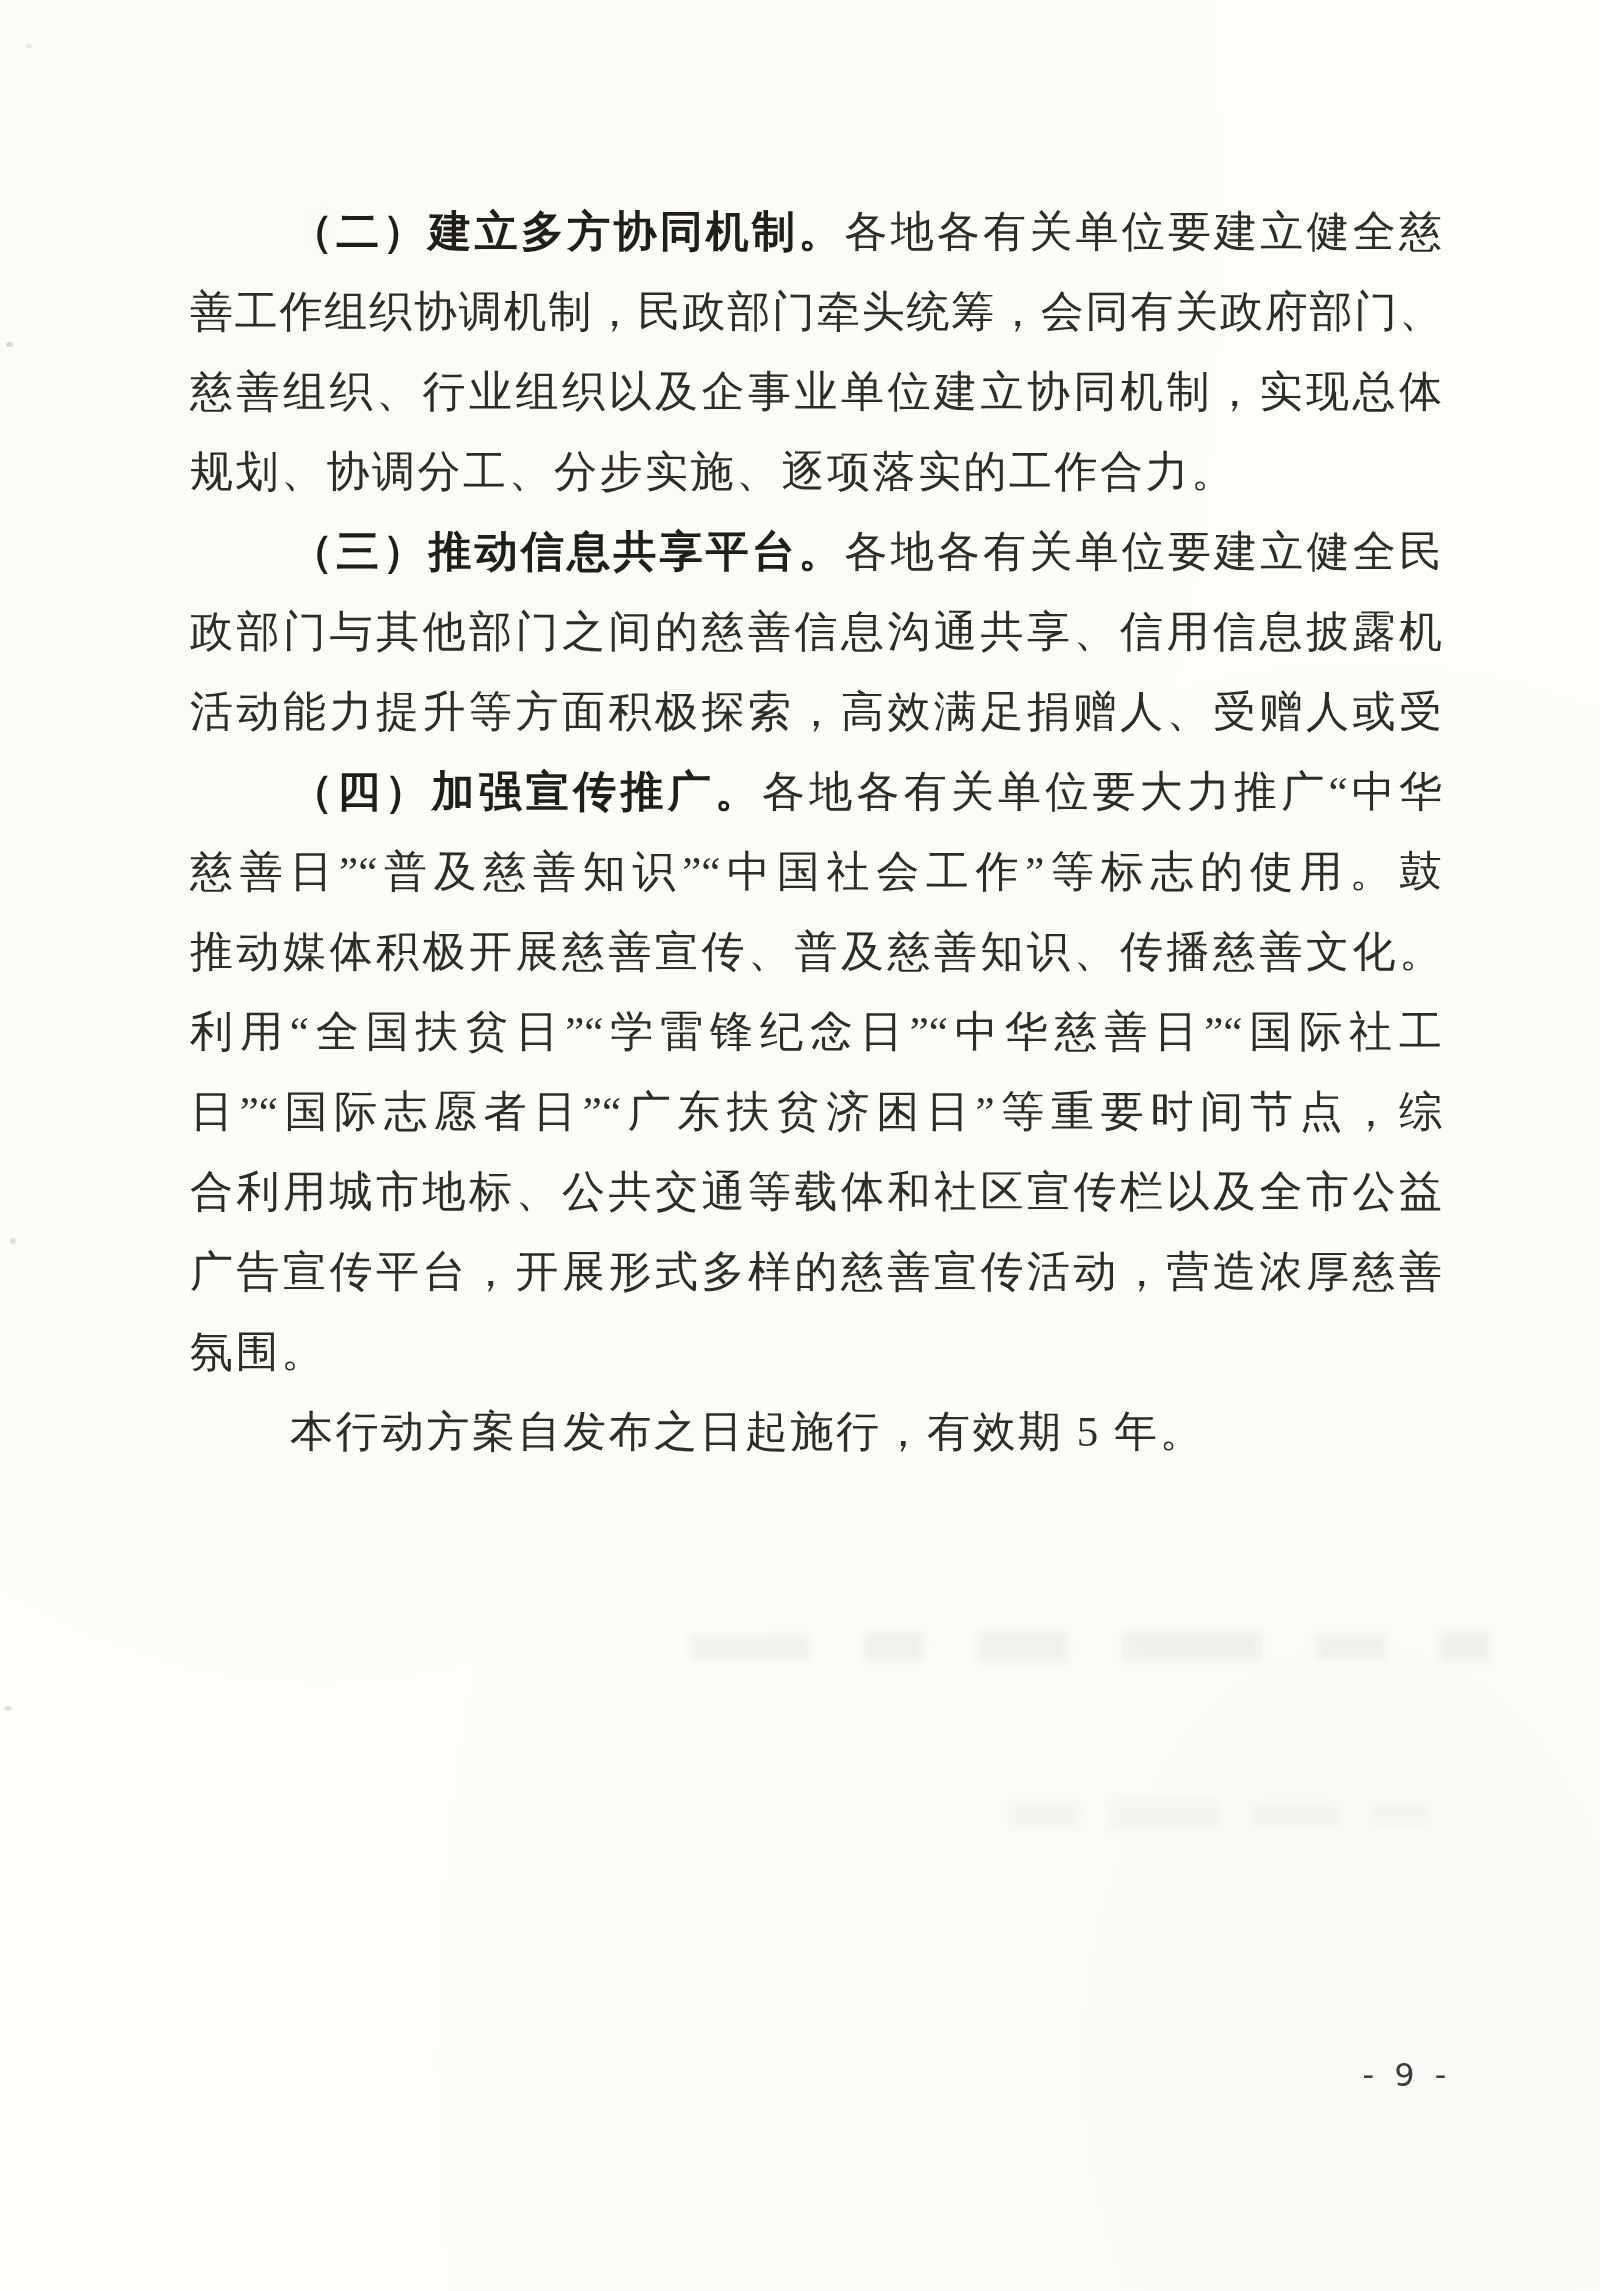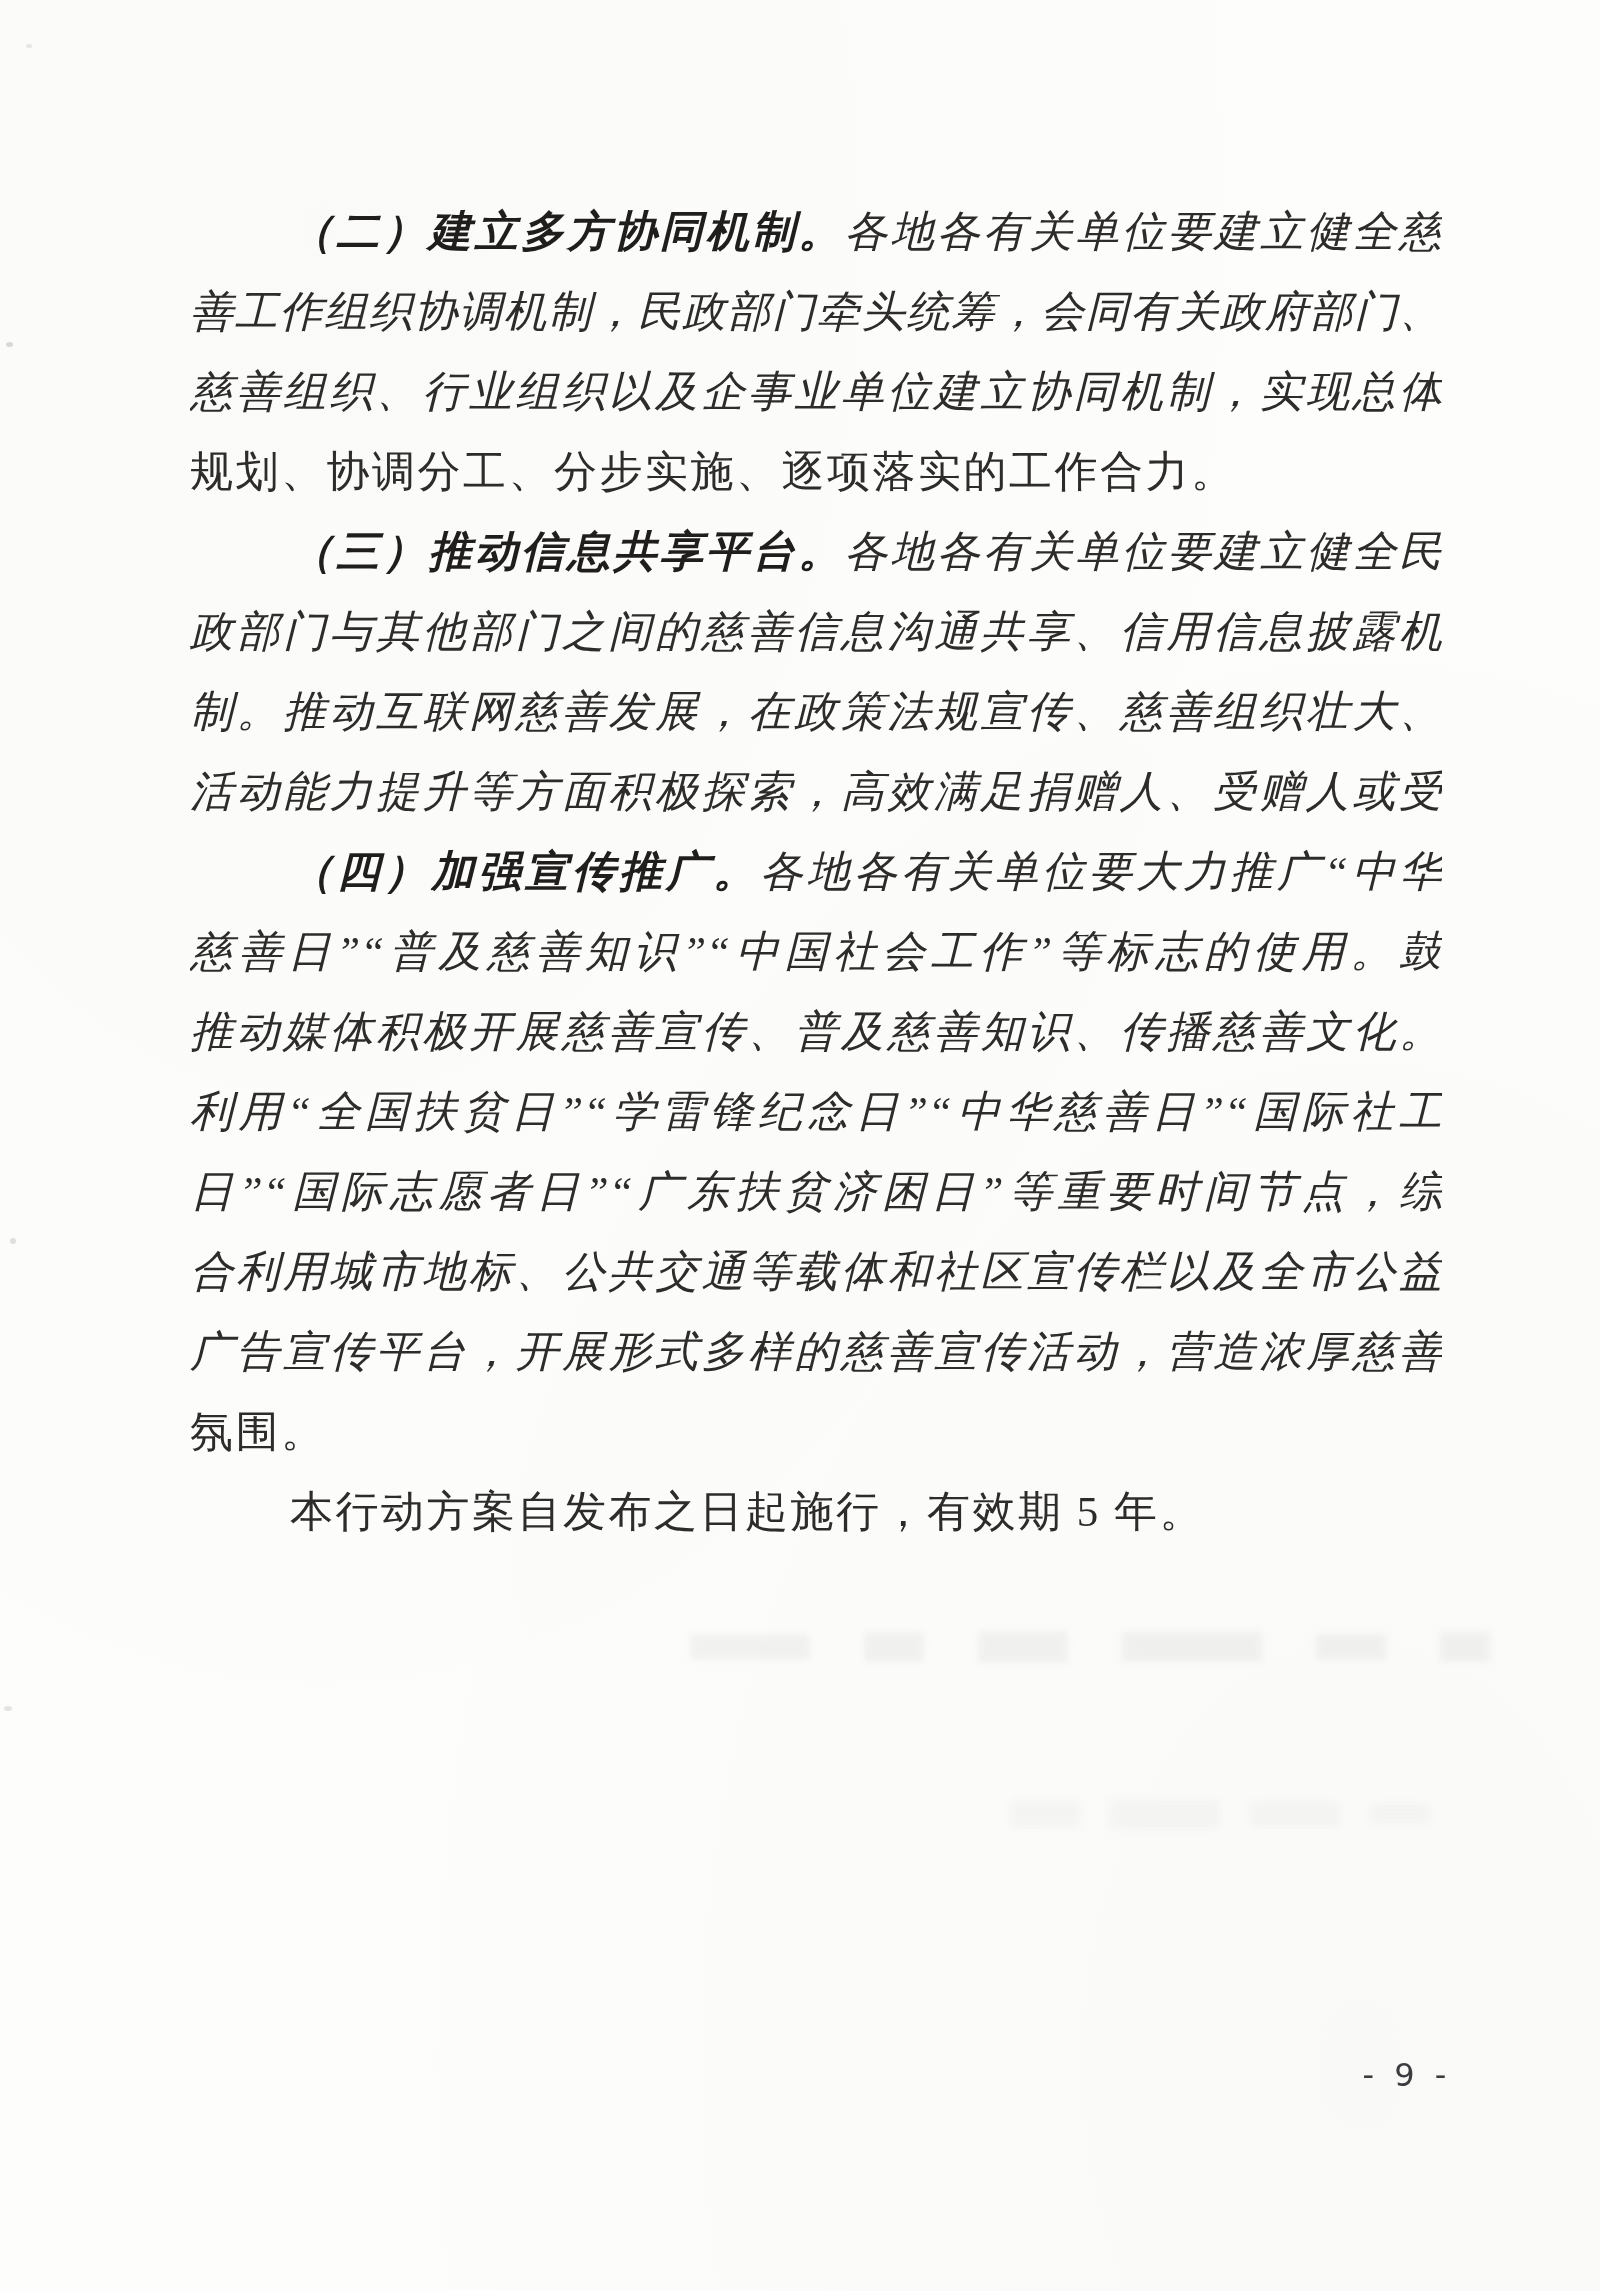--- a/index.html
+++ b/index.html
@@ -37,21 +37,20 @@
     font-size: 43px;
     color: #2e2c2b;
     overflow: hidden;
     text-align: justify;
     letter-spacing: 0;
   }
   .line.justify {
     text-align: justify;
     text-align-last: justify;
     text-justify: inter-character;
-    font-style: italic;
   }
   .line.plain {
     text-align: center;
     text-align-last: left;
     letter-spacing: 2.5px;
   }
   .line.indent {
     padding-left: 100px;
   }
   .seg { font-weight: 400; }
@@ -136,21 +135,20 @@
 
 <div class="page">
 
   <div class="doc-body">
       <div class="line justify indent"><span class="seg bold">（二）建立多方协同机制。</span><span class="seg">各地各有关单位要建立健全慈</span></div>
       <div class="line justify"><span class="seg">善工作组织协调机制，民政部门牵头统筹，会同有关政府部门、</span></div>
       <div class="line justify"><span class="seg">慈善组织、行业组织以及企事业单位建立协同机制，实现总体</span></div>
       <div class="line plain"><span class="seg">规划、协调分工、分步实施、逐项落实的工作合力。</span></div>
       <div class="line justify indent"><span class="seg bold">（三）推动信息共享平台。</span><span class="seg">各地各有关单位要建立健全民</span></div>
       <div class="line justify"><span class="seg">政部门与其他部门之间的慈善信息沟通共享、信用信息披露机</span></div>
-      <div class="line justify"><span class="seg">制。推动互联网慈善发展，在政策法规宣传、慈善组织壮大、</span></div>
       <div class="line justify"><span class="seg">活动能力提升等方面积极探索，高效满足捐赠人、受赠人或受</span></div>
       <div class="line justify indent"><span class="seg bold">（四）加强宣传推广。</span><span class="seg">各地各有关单位要大力推广“中华</span></div>
       <div class="line justify"><span class="seg">慈善日”“普及慈善知识”“中国社会工作”等标志的使用。鼓</span></div>
       <div class="line justify"><span class="seg">推动媒体积极开展慈善宣传、普及慈善知识、传播慈善文化。</span></div>
       <div class="line justify"><span class="seg">利用“全国扶贫日”“学雷锋纪念日”“中华慈善日”“国际社工</span></div>
       <div class="line justify"><span class="seg">日”“国际志愿者日”“广东扶贫济困日”等重要时间节点，综</span></div>
       <div class="line justify"><span class="seg">合利用城市地标、公共交通等载体和社区宣传栏以及全市公益</span></div>
       <div class="line justify"><span class="seg">广告宣传平台，开展形式多样的慈善宣传活动，营造浓厚慈善</span></div>
       <div class="line plain"><span class="seg">氛围。</span></div>
       <div class="line plain indent"><span class="seg">本行动方案自发布之日起施行，有效期 5 年。</span></div>

